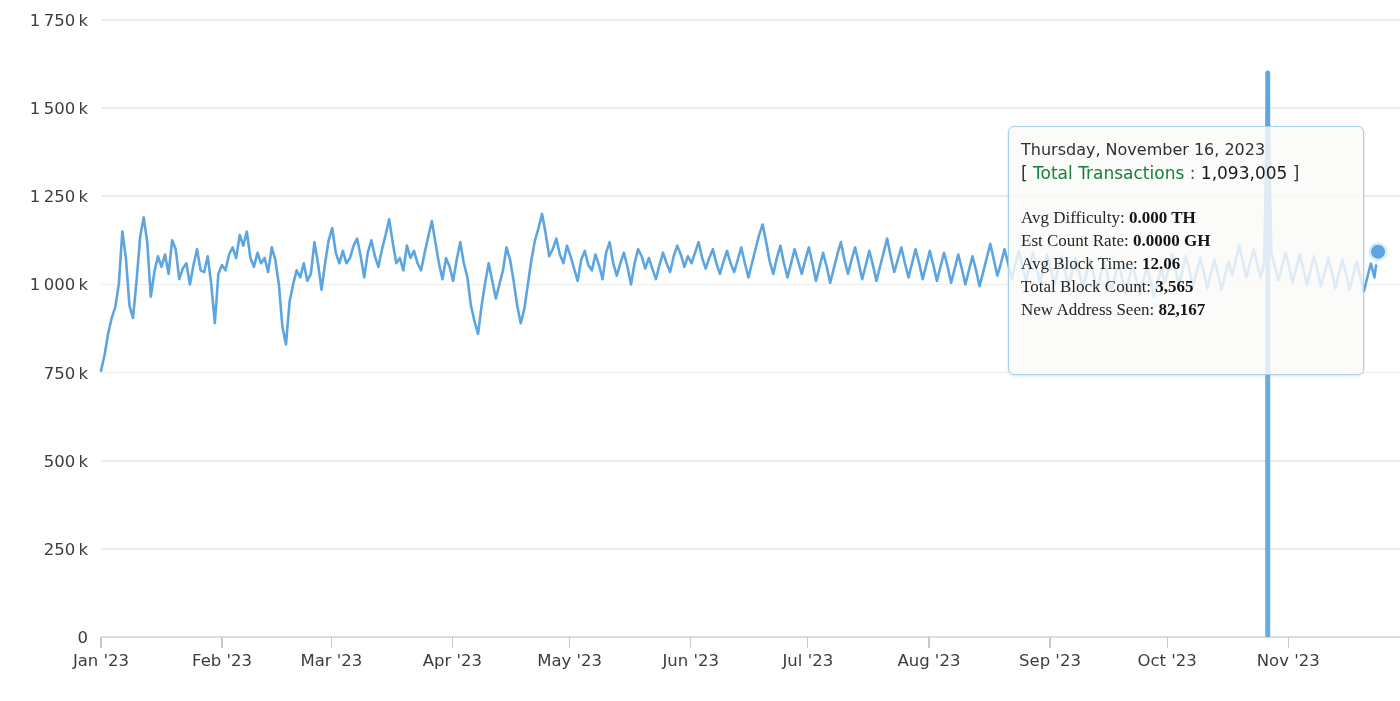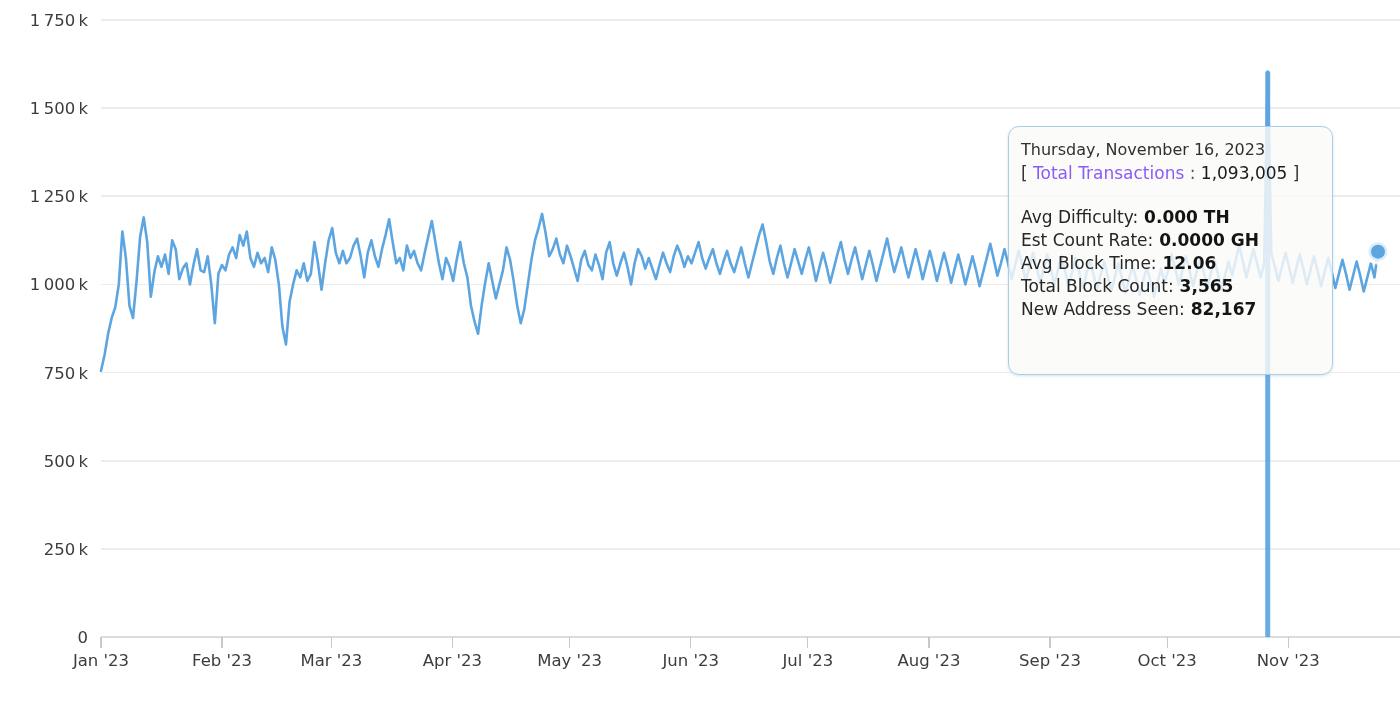--- a/index.html
+++ b/index.html
@@ -60,54 +60,55 @@
     stroke-width: 5;
     stroke-linecap: butt;
     opacity: 0.92;
   }
 
   
   #tooltip {
     position: absolute;
     left: 1008px;
     top: 126px;
-    width: 325px;
+    width: 356px;
     height: 249px;
     box-sizing: border-box;
     background: rgba(250, 250, 248, 0.82);
     border: 1.5px solid #a8cfe8;
-    border-radius: 11px;
+    border-radius: 6px;
     box-shadow: 0 1px 3px rgba(120,150,175,0.28);
     padding: 12px 14px 0 12px;
     font-family: "DejaVu Sans", "Liberation Sans", sans-serif;
     font-size: 16.5px;
     color: #262626;
     line-height: 1.38;
     overflow: hidden;
   }
   #tooltip .tt-date {
     font-size: 16px;
     color: #303030;
     white-space: nowrap;
   }
   #tooltip .tt-headline {
     font-size: 17px;
     white-space: nowrap;
     margin-top: 1px;
   }
   #tooltip .tt-bracket { color: #333; }
-  #tooltip .tt-series-name { color: #8b5cf6; margin-top: 14px; }
+  #tooltip .tt-series-name { color: #15803d; margin-top: 14px; }
   #tooltip .tt-colon { color: #555; }
   #tooltip .tt-value { font-weight: normal; color: #1b1b1b; }
   #tooltip .tt-gap { height: 20px; }
   #tooltip .tt-row {
     white-space: nowrap;
     font-size: 17px;
     color: #262626;
     line-height: 1.365;
+    font-family: Liberation Serif, serif;
   }
   #tooltip .tt-row .tt-rv {
     font-weight: bold;
     color: #141414;
   }
 </style>
 </head>
 <body>
 
 <div id="chart-root">

